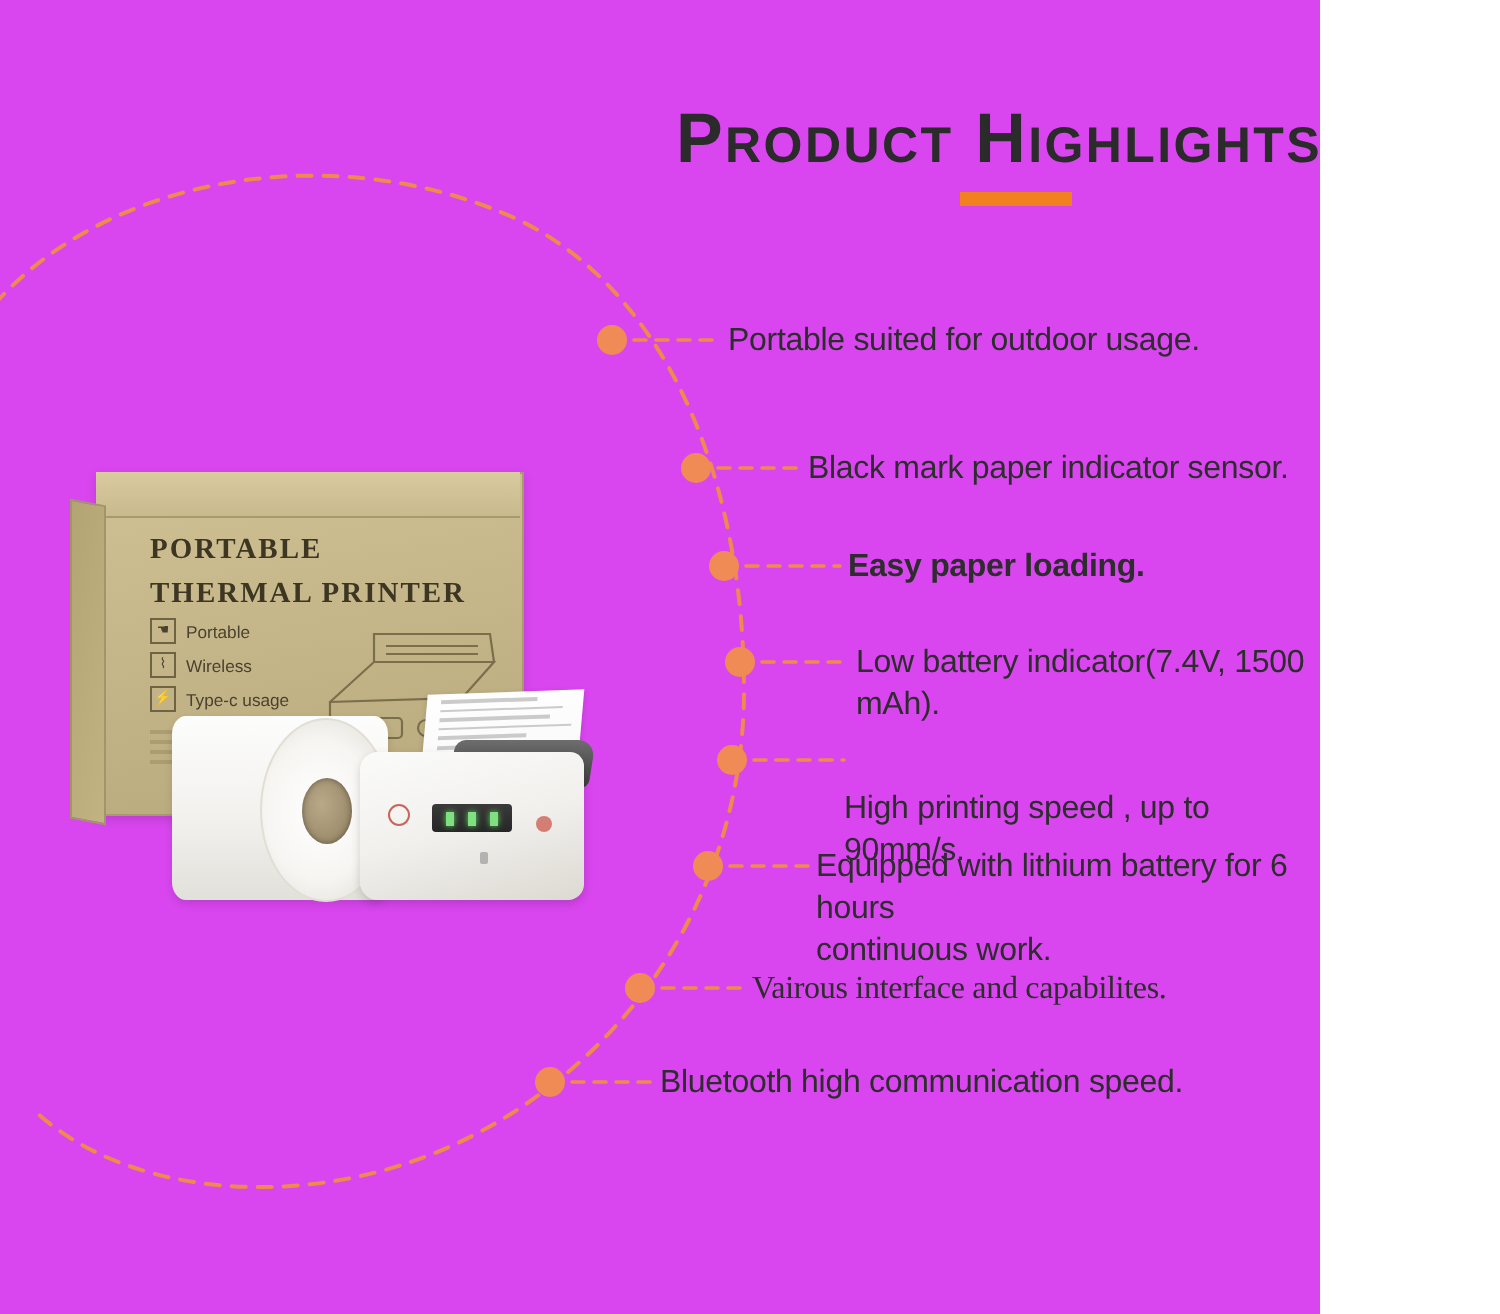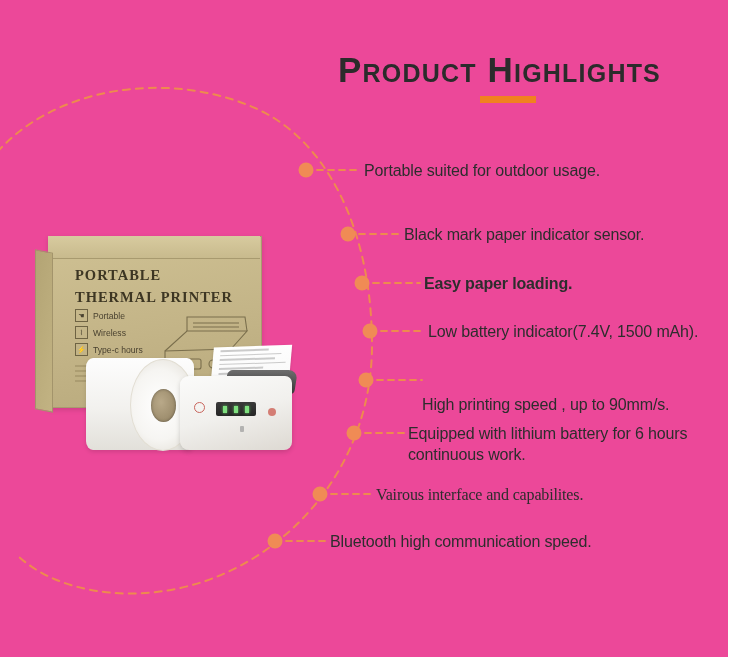--- a/index.html
+++ b/index.html
@@ -5,23 +5,23 @@
   html, body {
     margin: 0;
     padding: 0;
     background: #ffffff;
   }
   body {
     font-family: "Liberation Sans", sans-serif;
   }
   #page {
     position: relative;
-    width: 728px;
+    width: 660px;
     height: 657px;
-    background: #ec4899;
+    background: #d946ef;
     overflow: hidden;
   }
 
   
   #arc-svg {
     position: absolute;
     left: 0; top: 0;
     width: 750px; height: 657px;
     pointer-events: none;
   }
@@ -359,21 +359,21 @@
         <div class="feat-row">
           <span class="feat-icon">☚</span>
           <span class="feat-text">Portable</span>
         </div>
         <div class="feat-row">
           <span class="feat-icon">⌇</span>
           <span class="feat-text">Wireless</span>
         </div>
         <div class="feat-row">
           <span class="feat-icon">⚡</span>
-          <span class="feat-text">Type-c hours</span>
+          <span class="feat-text">Type-c usage</span>
         </div>
       </div>
 
       <div class="carton-fineprint">
         <div class="fp-line" style="width:92%"></div>
         <div class="fp-line" style="width:86%"></div>
         <div class="fp-line" style="width:60%"></div>
         <div class="fp-line" style="width:74%"></div>
       </div>
 

